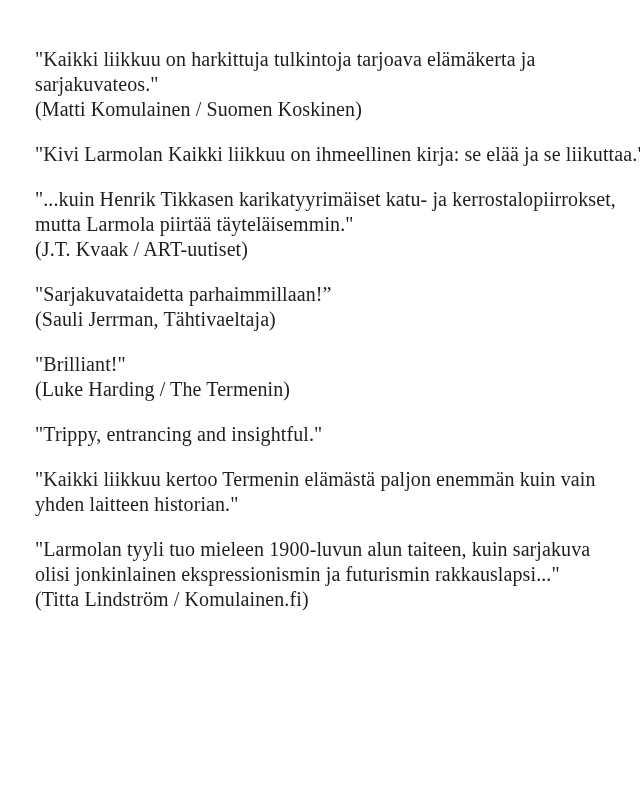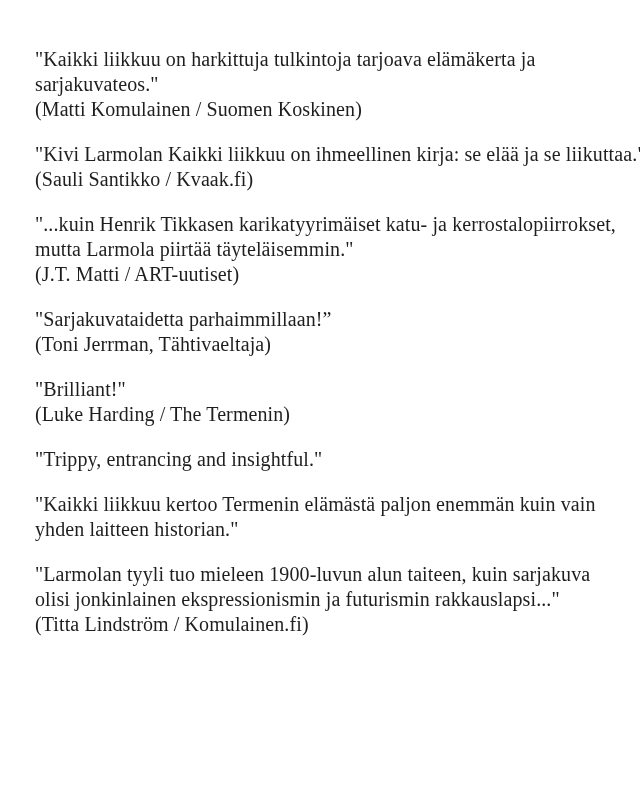--- a/index.html
+++ b/index.html
@@ -34,32 +34,31 @@
 <div class="page">
 
   <div class="quote-block">
     <div class="quote-text">"Kaikki liikkuu on harkittuja tulkintoja tarjoava elämäkerta ja
 sarjakuvateos."</div>
     <div class="quote-attribution">(Matti Komulainen / Suomen Koskinen)</div>
   </div>
 
   <div class="quote-block">
     <div class="quote-text">"Kivi Larmolan Kaikki liikkuu on ihmeellinen kirja: se elää ja se liikuttaa."</div>
-    <div class="quote-attribution">(Sauli Santikko / Kvaak.fi)</div>
   </div>
 
   <div class="quote-block">
     <div class="quote-text">"...kuin Henrik Tikkasen karikatyyrimäiset katu- ja kerrostalopiirrokset,
 mutta Larmola piirtää täyteläisemmin."</div>
-    <div class="quote-attribution">(J.T. Matti / ART-uutiset)</div>
+    <div class="quote-attribution">(J.T. Kvaak / ART-uutiset)</div>
   </div>
 
   <div class="quote-block">
     <div class="quote-text">"Sarjakuvataidetta parhaimmillaan!”</div>
-    <div class="quote-attribution">(Toni Jerrman, Tähtivaeltaja)</div>
+    <div class="quote-attribution">(Sauli Jerrman, Tähtivaeltaja)</div>
   </div>
 
   <div class="quote-block">
     <div class="quote-text">"Brilliant!"</div>
     <div class="quote-attribution">(Luke Harding / The Termenin)</div>
   </div>
 
   <div class="quote-block">
     <div class="quote-text">"Trippy, entrancing and insightful."</div>
   </div>

